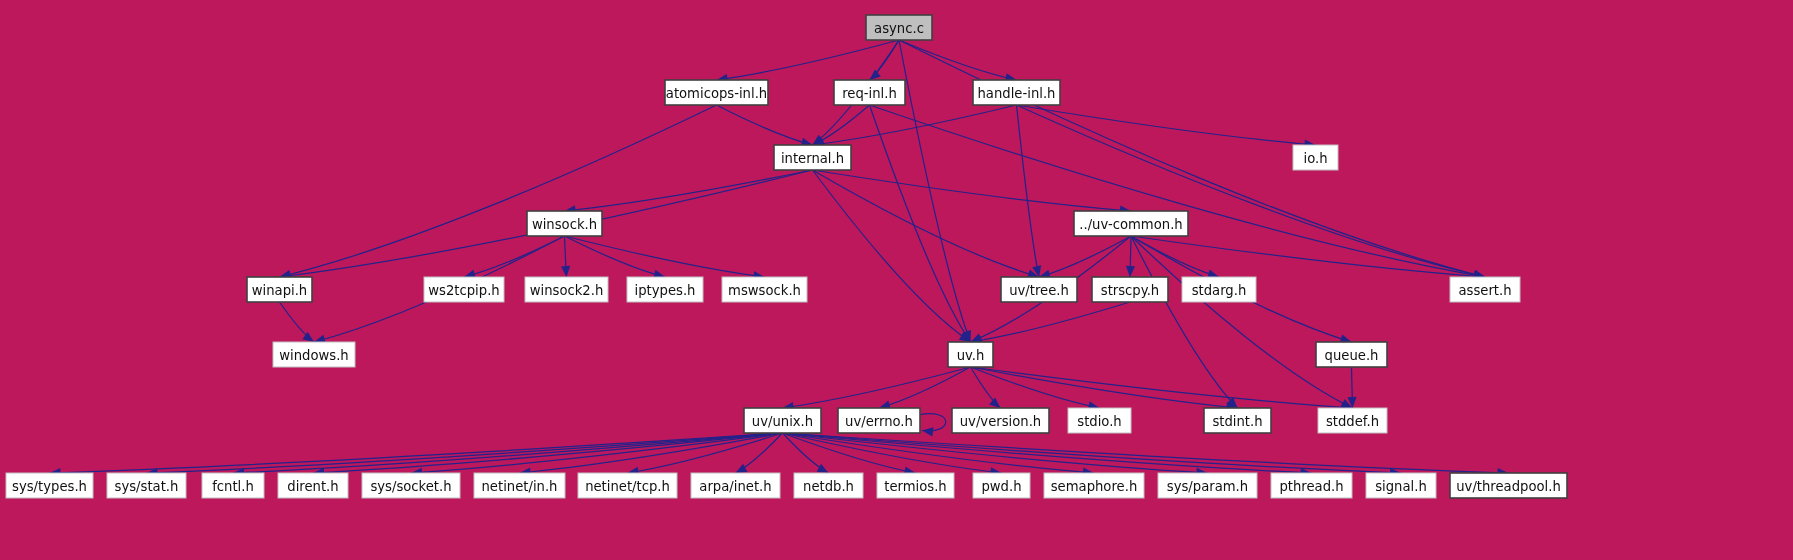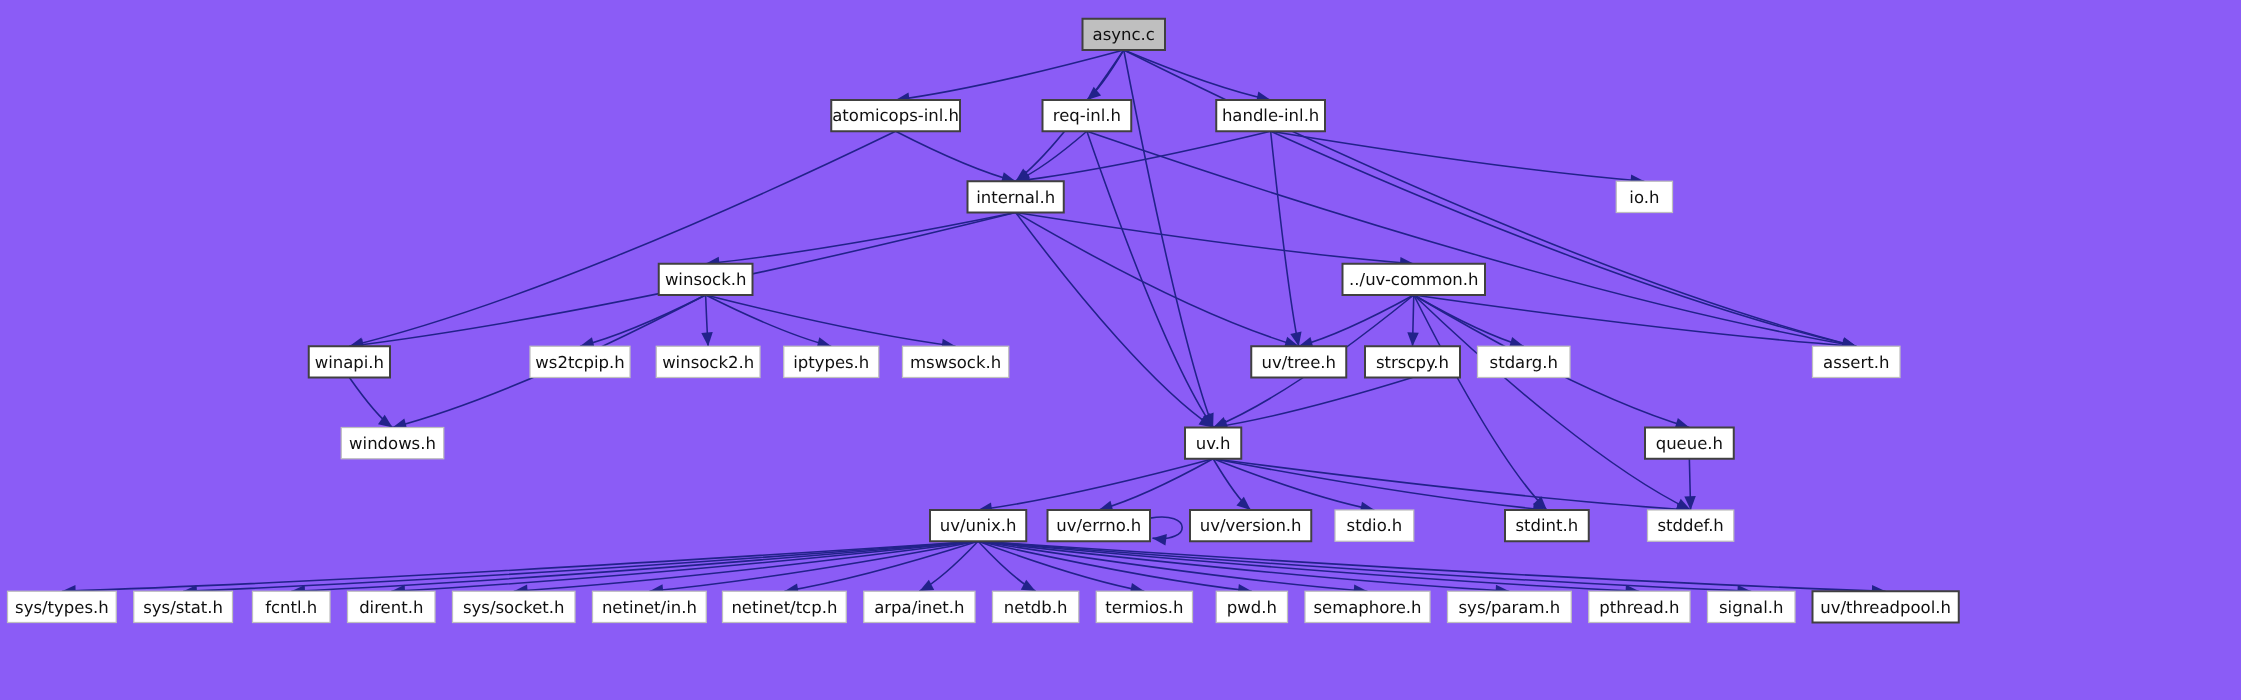--- a/index.html
+++ b/index.html
@@ -1,19 +1,19 @@
 <!DOCTYPE html>
 <html><head>
 <meta charset="utf-8">
 <style>
   html,body{margin:0;padding:0;background:#ffffff;}
   #graph-root{
     position:relative;
     width:1793px;height:560px;
-    background:#8b5cf6;
+    background:#be185d;
     font-family:"DejaVu Sans", sans-serif;
     overflow:hidden;
   }
   svg{display:block;position:absolute;left:0;top:0;}
   .node-rect{fill:#ffffff;stroke:#bfbfbf;stroke-width:1;}
   .node-rect.strong{stroke:#404040;stroke-width:1.6;}
   .node-rect.current{fill:#bfbfbf;stroke:#404040;stroke-width:1.6;}
   .node-label{
     font-family:"DejaVu Sans", sans-serif;
     font-size:13.2px;

